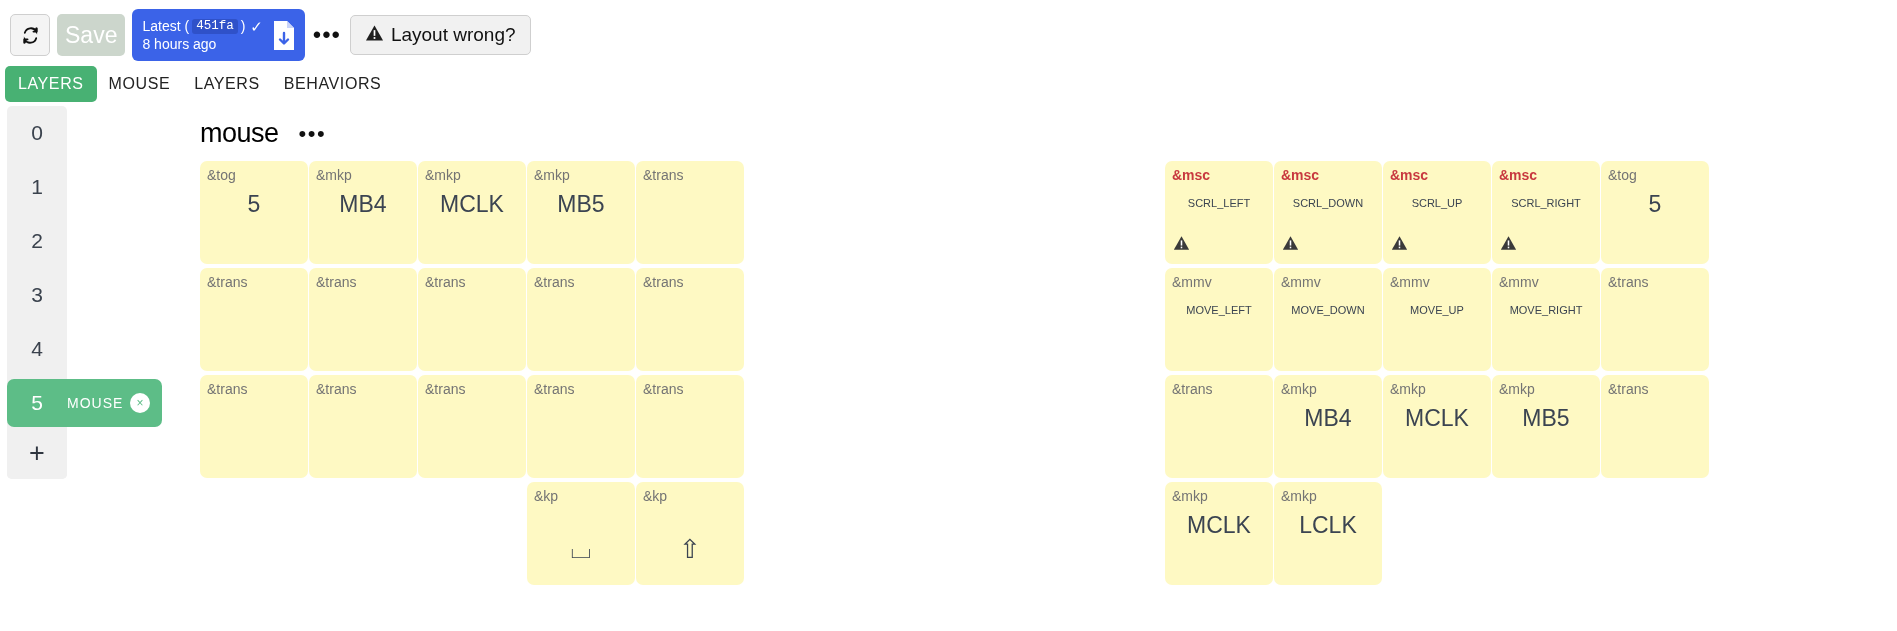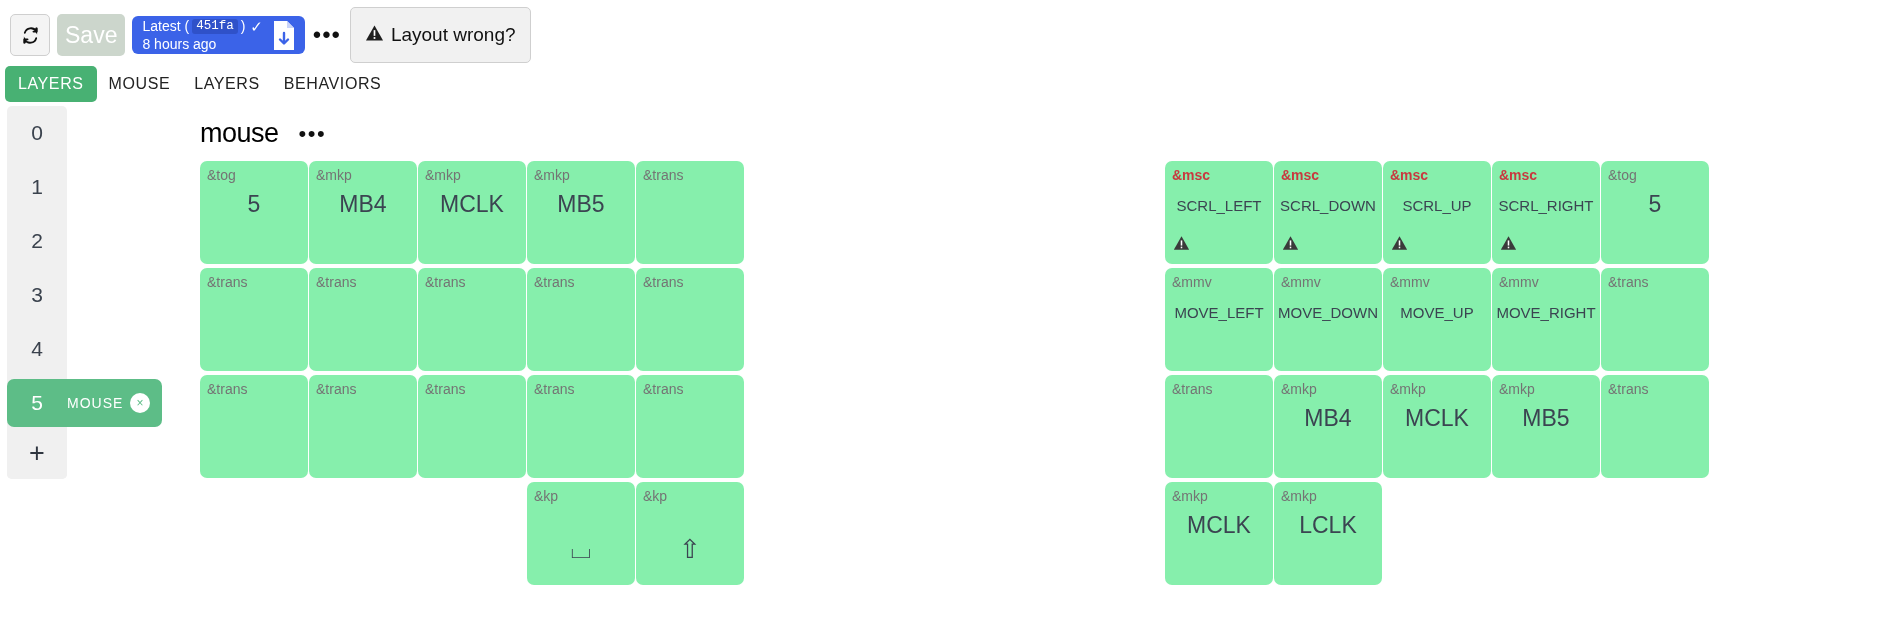--- a/index.html
+++ b/index.html
@@ -73,21 +73,21 @@
     border: none;
     border-radius: 5px;
     color: #ffffff;
     font-size: 23px;
     display: flex; align-items: center; justify-content: center;
     padding: 0 8px;
     margin-right: 7px;
     cursor: default;
   }
   .btn-latest {
-    height: 38px;
+    height: 52px;
     background: #3b63e8;
     border-radius: 6px;
     display: flex;
     align-items: center;
     padding: 0 8px 0 10px;
     color: #fff;
     margin-right: 7px;
     cursor: pointer;
   }
   .latest-text { display: flex; flex-direction: column; line-height: 1.18; }
@@ -106,21 +106,21 @@
   .btn-dots {
     width: 30px; height: 40px;
     display: flex; align-items: center; justify-content: center;
     cursor: pointer;
     margin-right: 8px;
     color: #111;
     font-size: 24px;
     letter-spacing: 1px;
   }
   .btn-layout-wrong {
-    height: 56px;
+    height: 40px;
     background: #f1f1f1;
     border: 1px solid #cfcfcf;
     border-radius: 5px;
     display: flex; align-items: center; gap: 7px;
     padding: 0 14px;
     font-size: 19px;
     color: #111;
     cursor: pointer;
   }
 
@@ -240,21 +240,21 @@
 
   .keygrid {
     position: absolute;
     top: 55px;
     left: 0;
   }
   .key {
     position: absolute;
     width: 108px;
     height: 103px;
-    background: #86efac;
+    background: #fef9c3;
     border-radius: 7px;
     cursor: pointer;
     overflow: hidden;
   }
   .key-behavior {
     position: absolute;
     top: 6px; left: 7px;
     font-size: 14px;
     color: #747474;
     white-space: nowrap;
@@ -263,21 +263,21 @@
   .key-value {
     position: absolute;
     top: 30px;
     left: 0; right: 0;
     text-align: center;
     font-size: 23px;
     color: #3b4451;
     white-space: nowrap;
   }
   .key-value.small {
-    font-size: 15px;
+    font-size: 11px;
     top: 36px;
     letter-spacing: 0px;
   }
   .key-value.glyph {
     font-size: 26px;
     top: 52px;
   }
   .key-warn {
     position: absolute;
     left: 8px;

